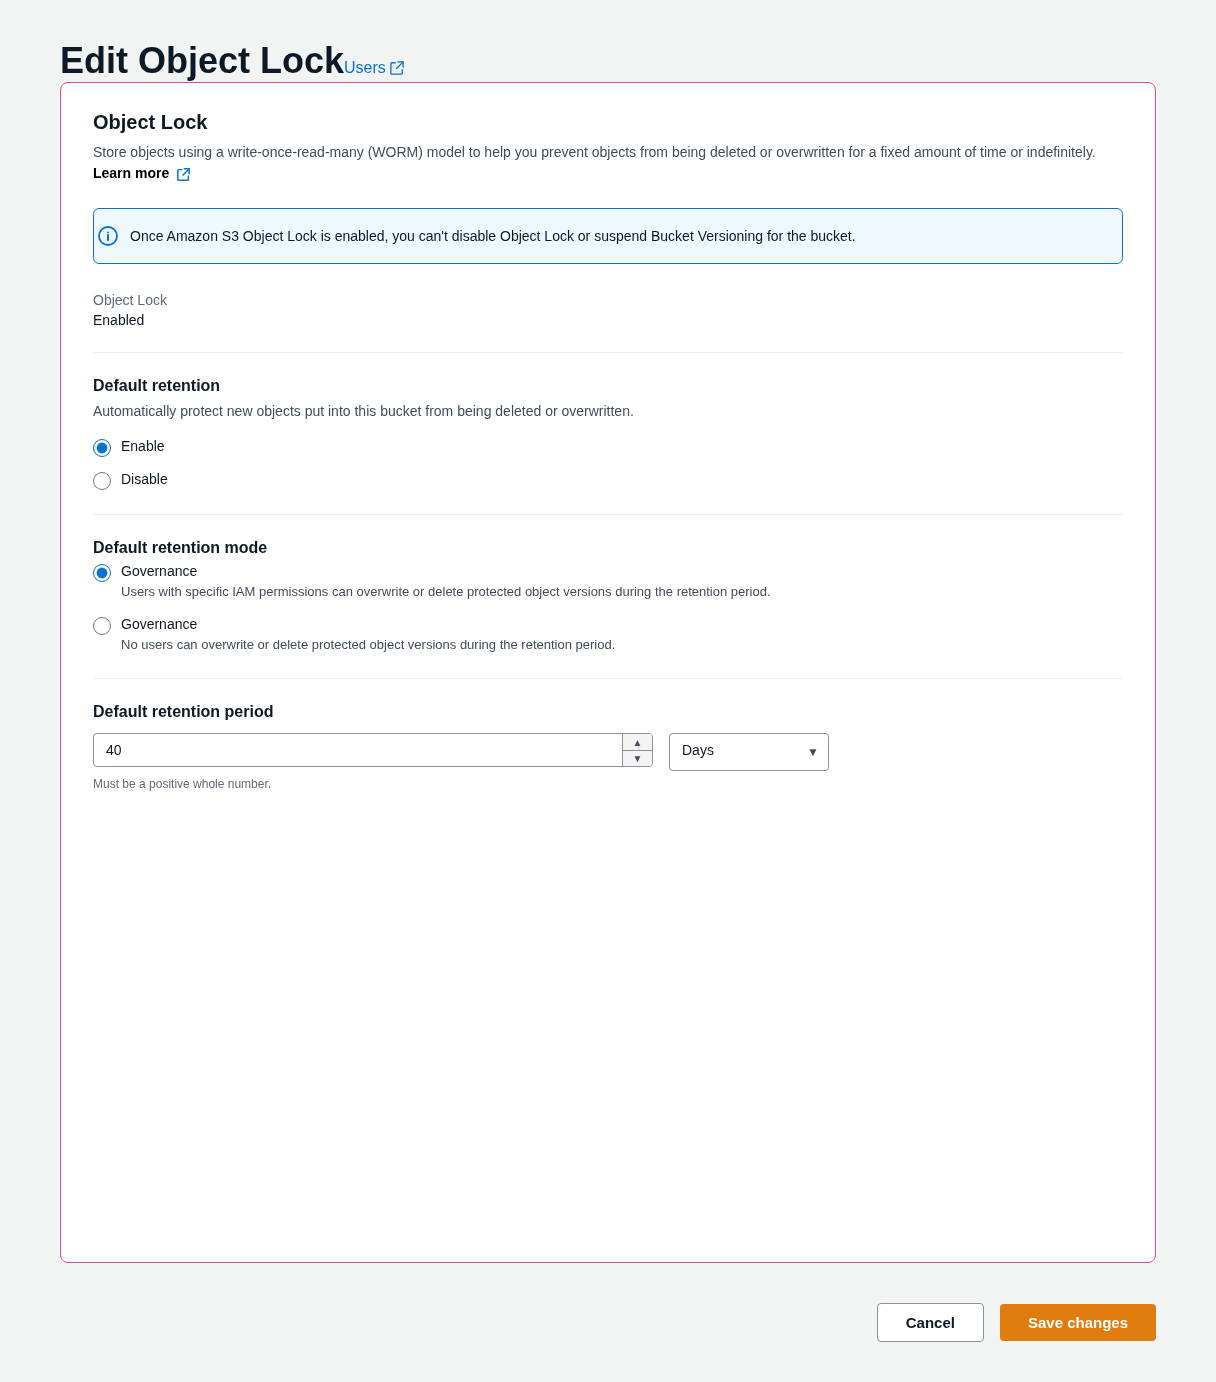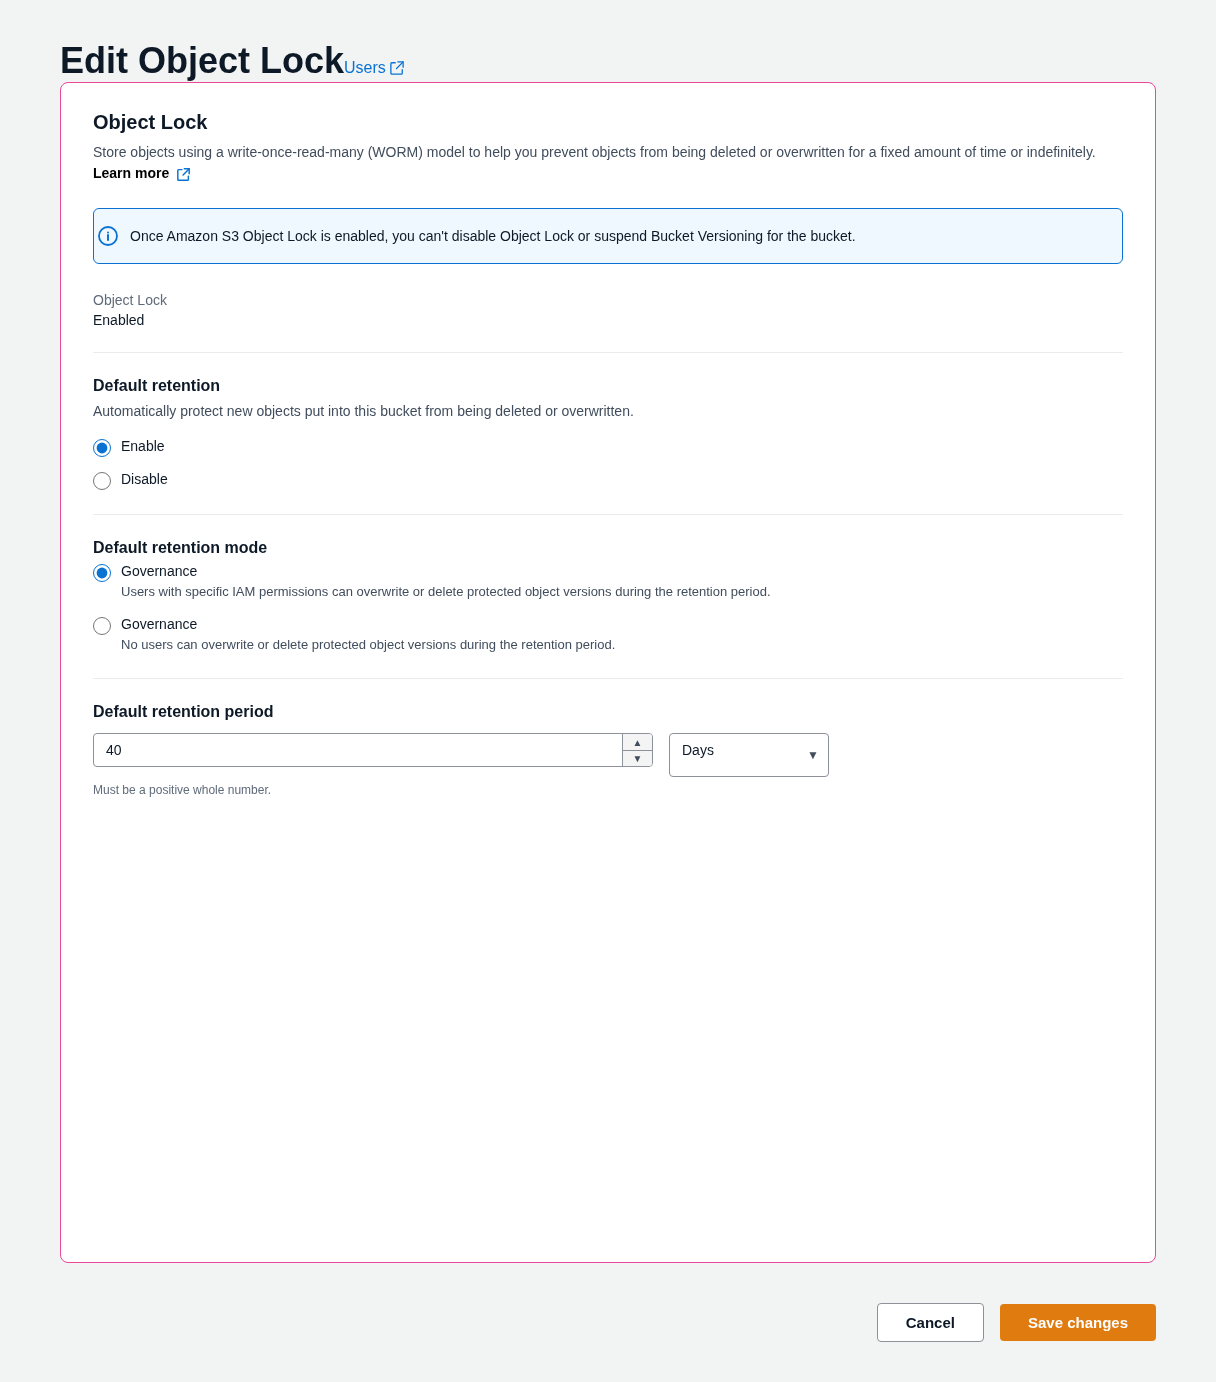--- a/index.html
+++ b/index.html
@@ -194,21 +194,21 @@
     }
     .spinner-btn:last-child {
       border-radius: 0 0 3px 0;
     }
     .select-wrapper {
       position: relative;
       width: 160px;
     }
     .period-select {
       width: 100%;
-      padding: 8px 36px 18px 12px;
+      padding: 8px 36px 12px 12px;
       border: 1px solid #8d9199;
       border-radius: 4px;
       font-size: 14px;
       color: #0d1926;
       background: #fff;
       appearance: none;
       cursor: pointer;
       outline: none;
     }
     .select-chevron {

